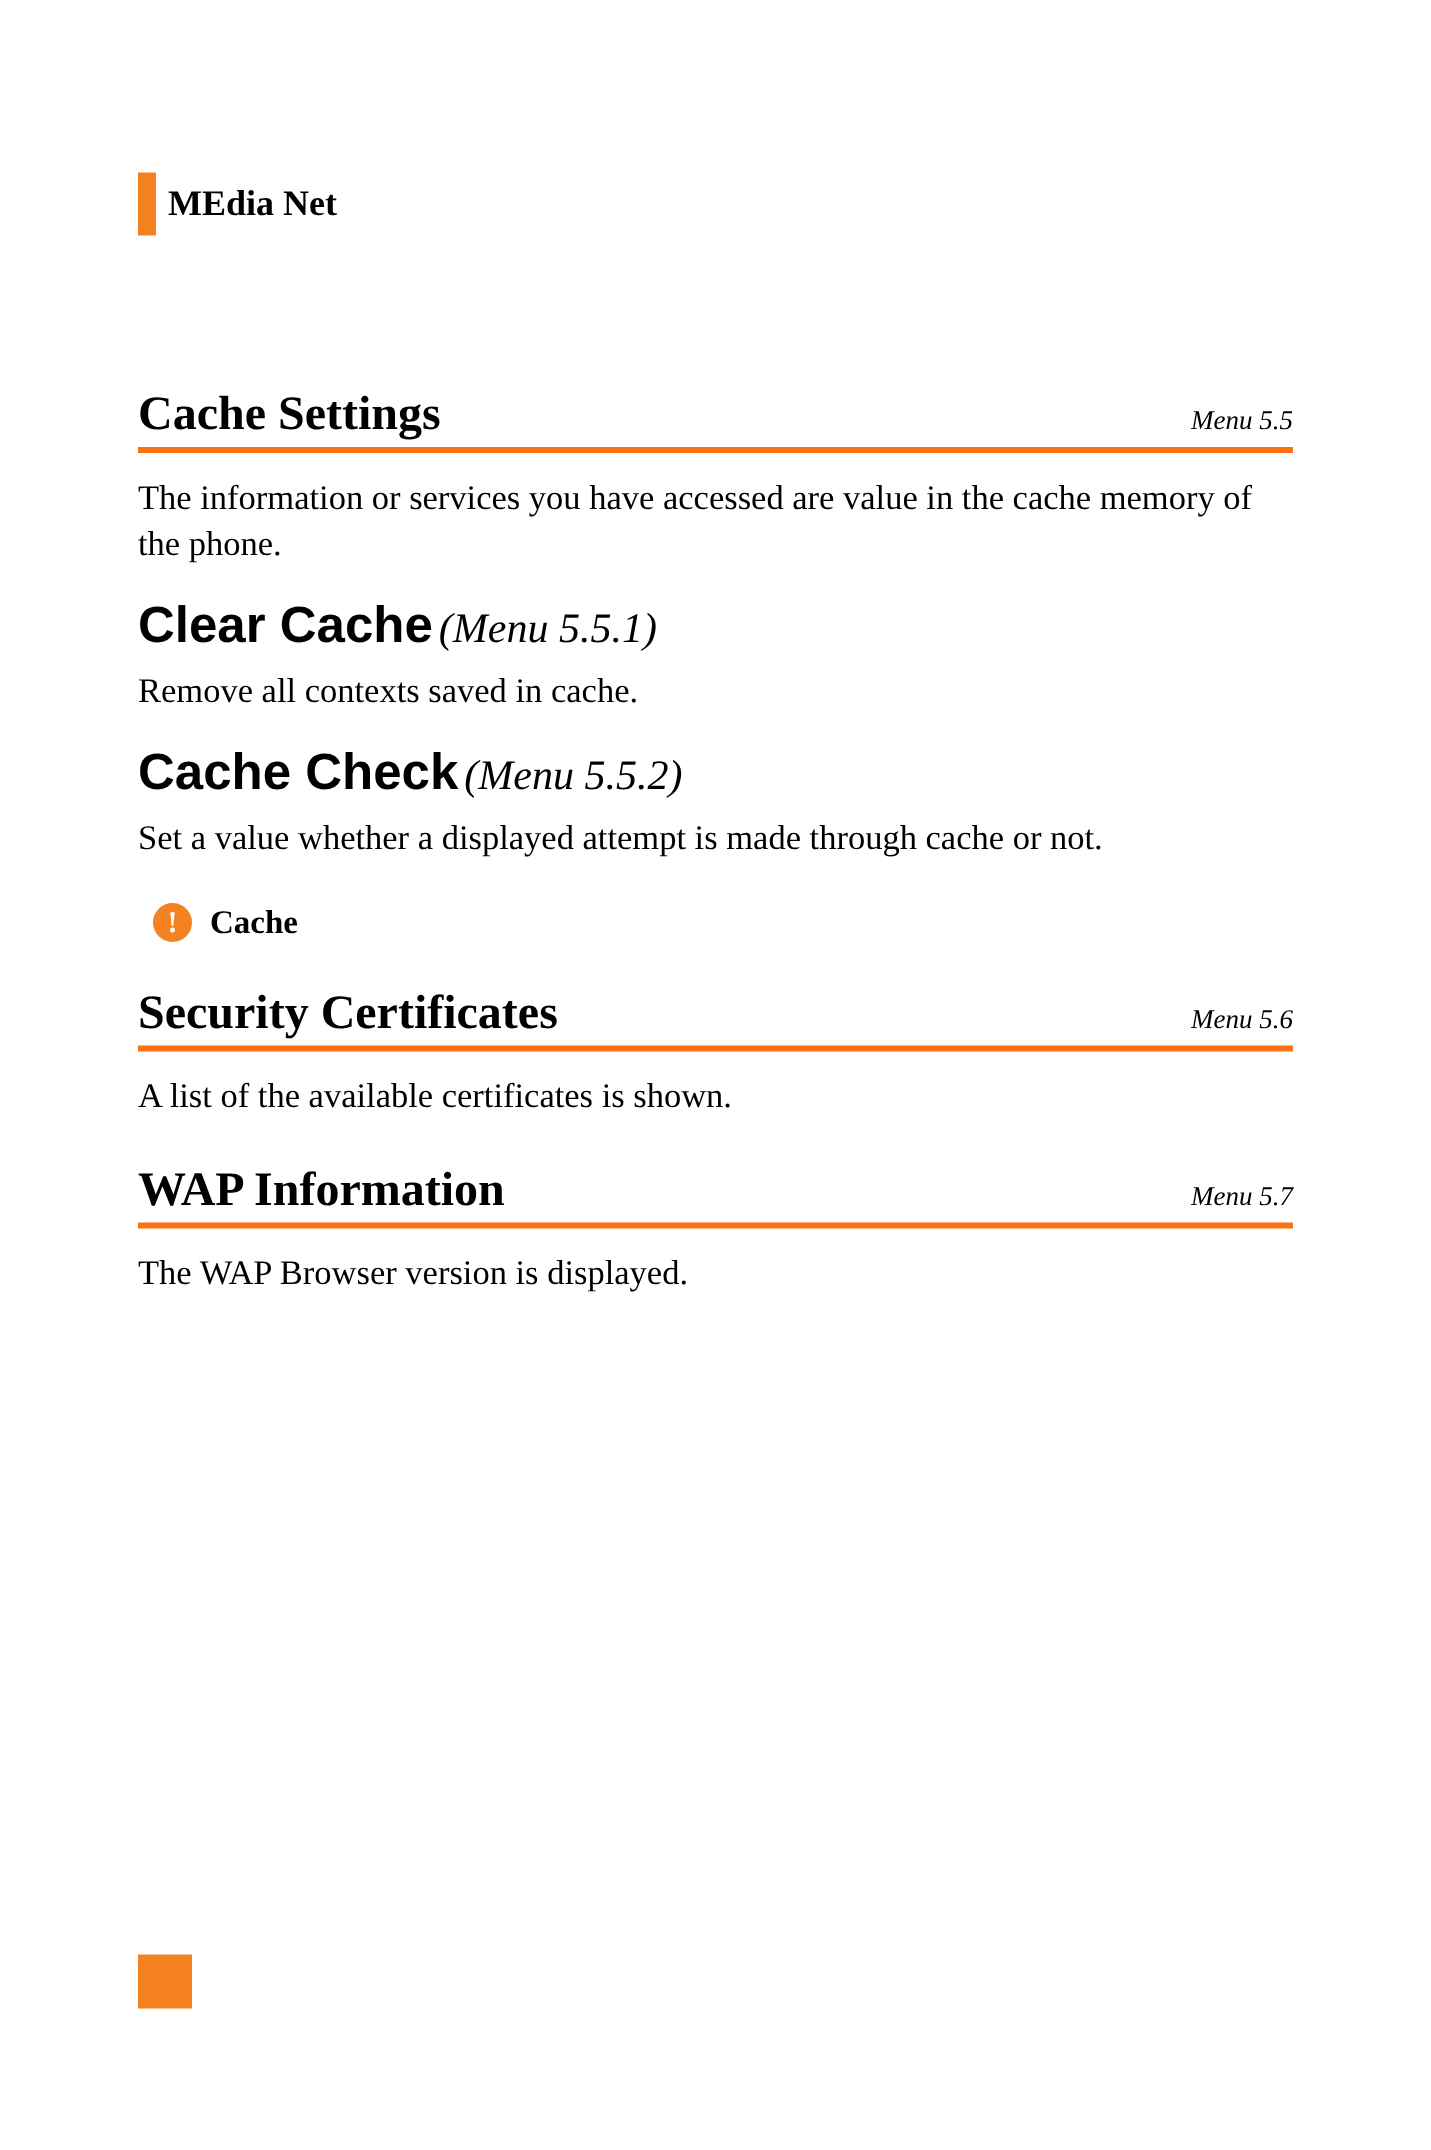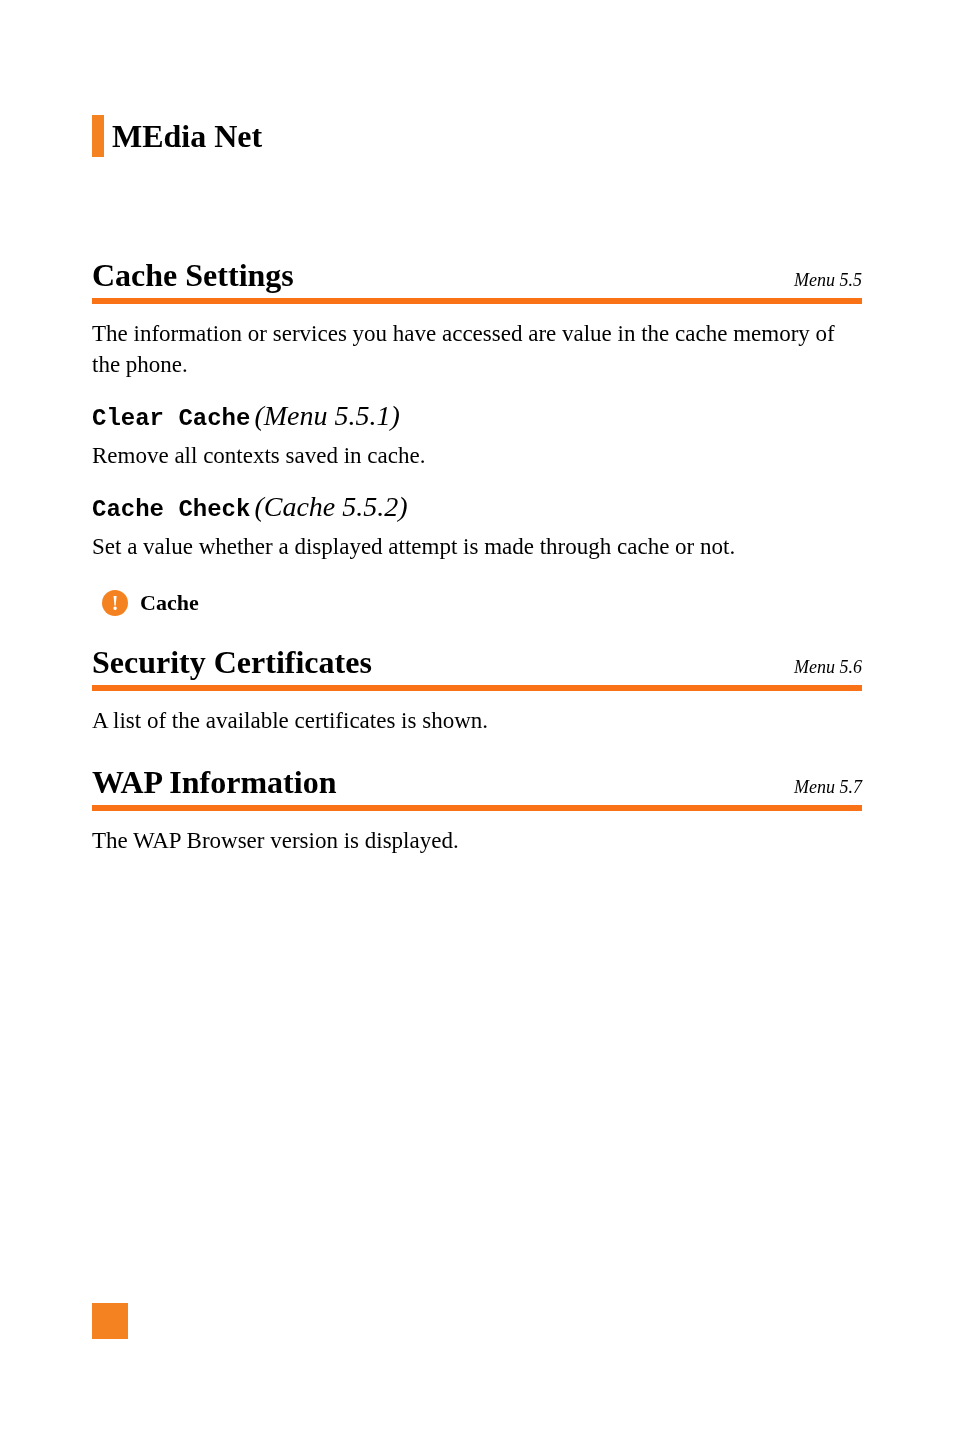--- a/index.html
+++ b/index.html
@@ -21,29 +21,29 @@
       align-items: center;
       margin-bottom: 100px;
     }
     .orange-bar {
       width: 12px;
       height: 42px;
       background: #f58220;
       margin-right: 8px;
     }
     .header-title {
-      font-size: 32px;
+      font-size: 24px;
       font-weight: bold;
       font-family: 'Times New Roman', serif;
     }
     .section-heading {
       display: flex;
       justify-content: space-between;
       align-items: baseline;
-      border-bottom: 6px solid #f97316;
+      border-bottom: 4px solid #f97316;
       padding-bottom: 4px;
       margin-bottom: 14px;
     }
     .section-title {
       font-size: 32px;
       font-weight: bold;
       font-family: 'Times New Roman', serif;
     }
     .menu-label {
       font-size: 18px;
@@ -53,23 +53,23 @@
     .body-text {
       font-size: 23px;
       line-height: 1.35;
       margin-bottom: 20px;
       font-family: 'Times New Roman', serif;
     }
     .subsection {
       margin-bottom: 8px;
     }
     .subsection-title {
-      font-size: 24px;
+      font-size: 34px;
       font-weight: bold;
-      font-family: Liberation Mono, monospace;
+      font-family: Liberation Sans, sans-serif;
     }
     .subsection-menu {
       font-size: 28px;
       font-style: italic;
       font-family: 'Times New Roman', serif;
     }
     .note-row {
       display: flex;
       align-items: center;
       margin-top: 28px;
@@ -128,21 +128,21 @@
   <div class="body-text">The information or services you have accessed are value in the cache memory of the phone.</div>
 
   <div class="subsection">
     <span class="subsection-title">Clear Cache</span>
     <span class="subsection-menu">(Menu 5.5.1)</span>
   </div>
   <div class="body-text">Remove all contexts saved in cache.</div>
 
   <div class="subsection">
     <span class="subsection-title">Cache Check</span>
-    <span class="subsection-menu">(Cache 5.5.2)</span>
+    <span class="subsection-menu">(Menu 5.5.2)</span>
   </div>
   <div class="body-text">Set a value whether a displayed attempt is made through cache or not.</div>
 
   <div class="note-row">
     <div class="note-icon">!</div>
     <span class="note-label">Cache</span>
   </div>
 </div>
 
 <div class="section-block">

